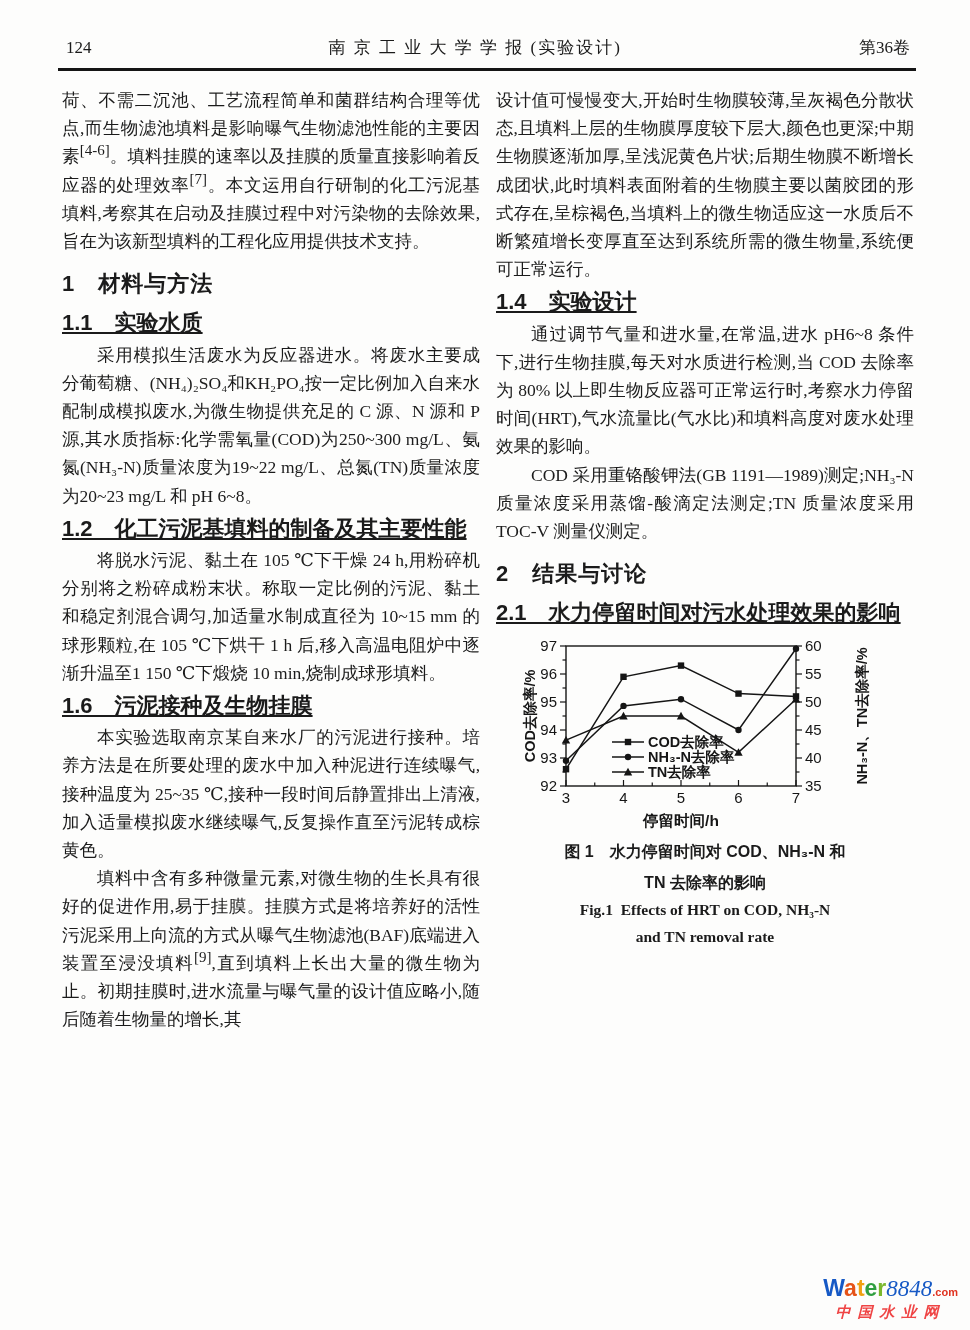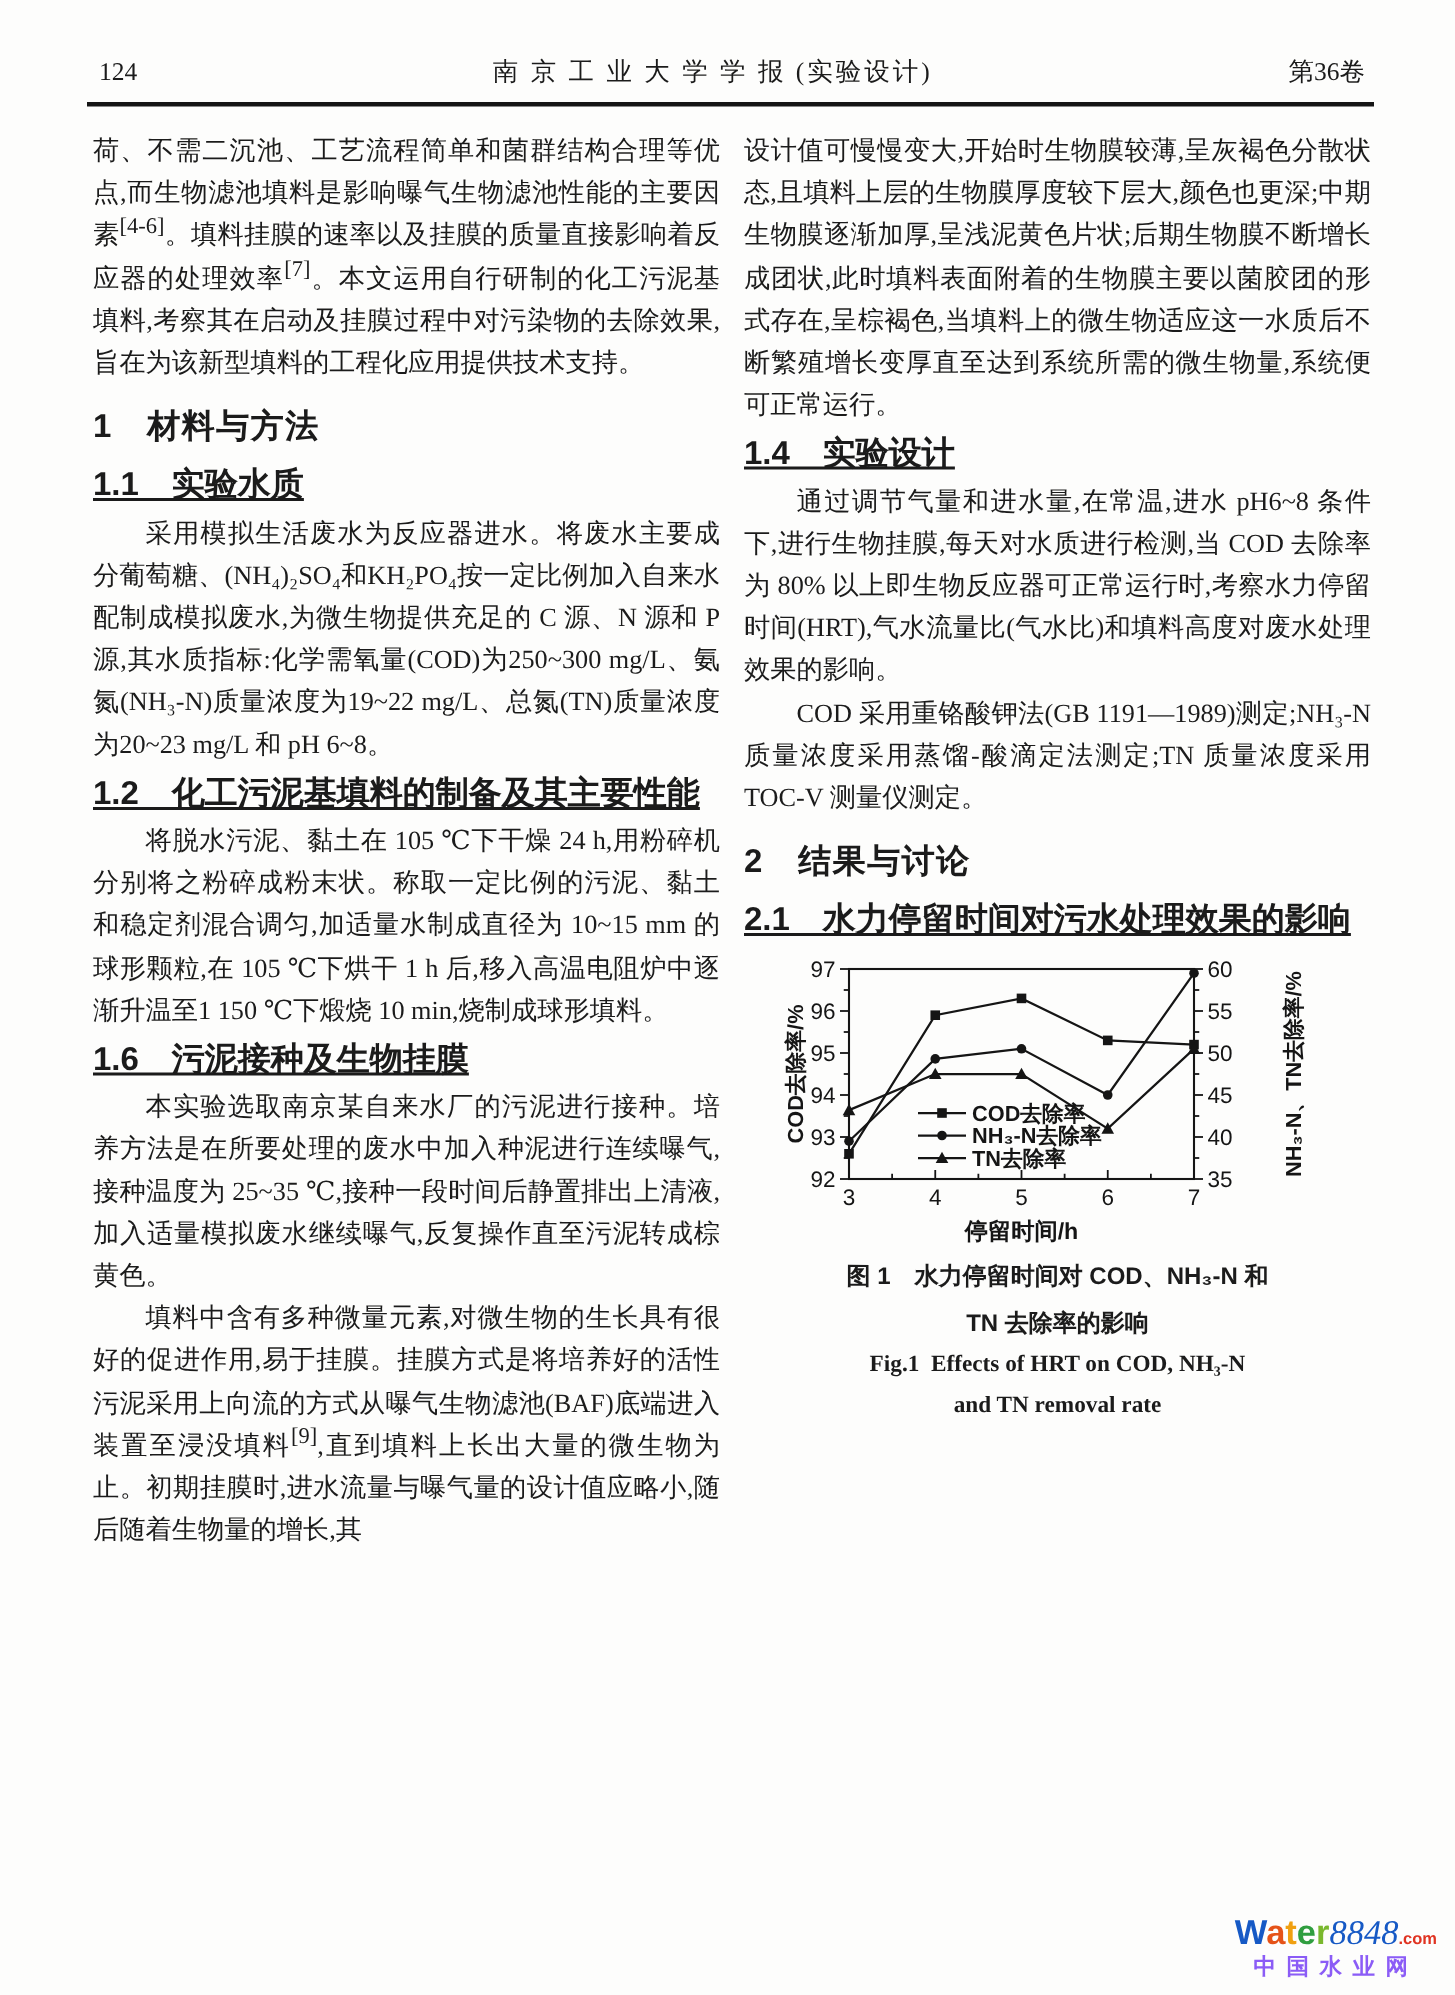--- a/index.html
+++ b/index.html
@@ -178,16 +178,16 @@
       <div class="fig-cap-cn">图 1　水力停留时间对 COD、NH₃-N 和</div>
       <div class="fig-cap-cn">TN 去除率的影响</div>
       <div class="fig-cap-en">Fig.1 Effects of HRT on COD, NH₃-N</div>
       <div class="fig-cap-en">and TN removal rate</div>
     </div>
   </div>
 </div>
 
   <div class="watermark">
     <div class="wm-brand" id="wm-brand"><span style="color: rgb(22, 89, 197);">W</span><span style="color: rgb(229, 83, 24);">a</span><span style="color: rgb(240, 160, 17);">t</span><span style="color: rgb(47, 158, 63);">e</span><span style="color: rgb(122, 184, 46);">r</span><span class="it" style="color: rgb(22, 89, 197);">8848</span><span class="sm" style="color: rgb(224, 51, 33);">.com</span></div>
-    <div class="wm-sub" id="wm-sub" style="color: #8b5cf6;">中国水业网</div>
+    <div class="wm-sub" id="wm-sub" style="color: #ef4444; font-style: italic;">中国水业网</div>
   </div>
 
 </div>
 
 </body></html>

